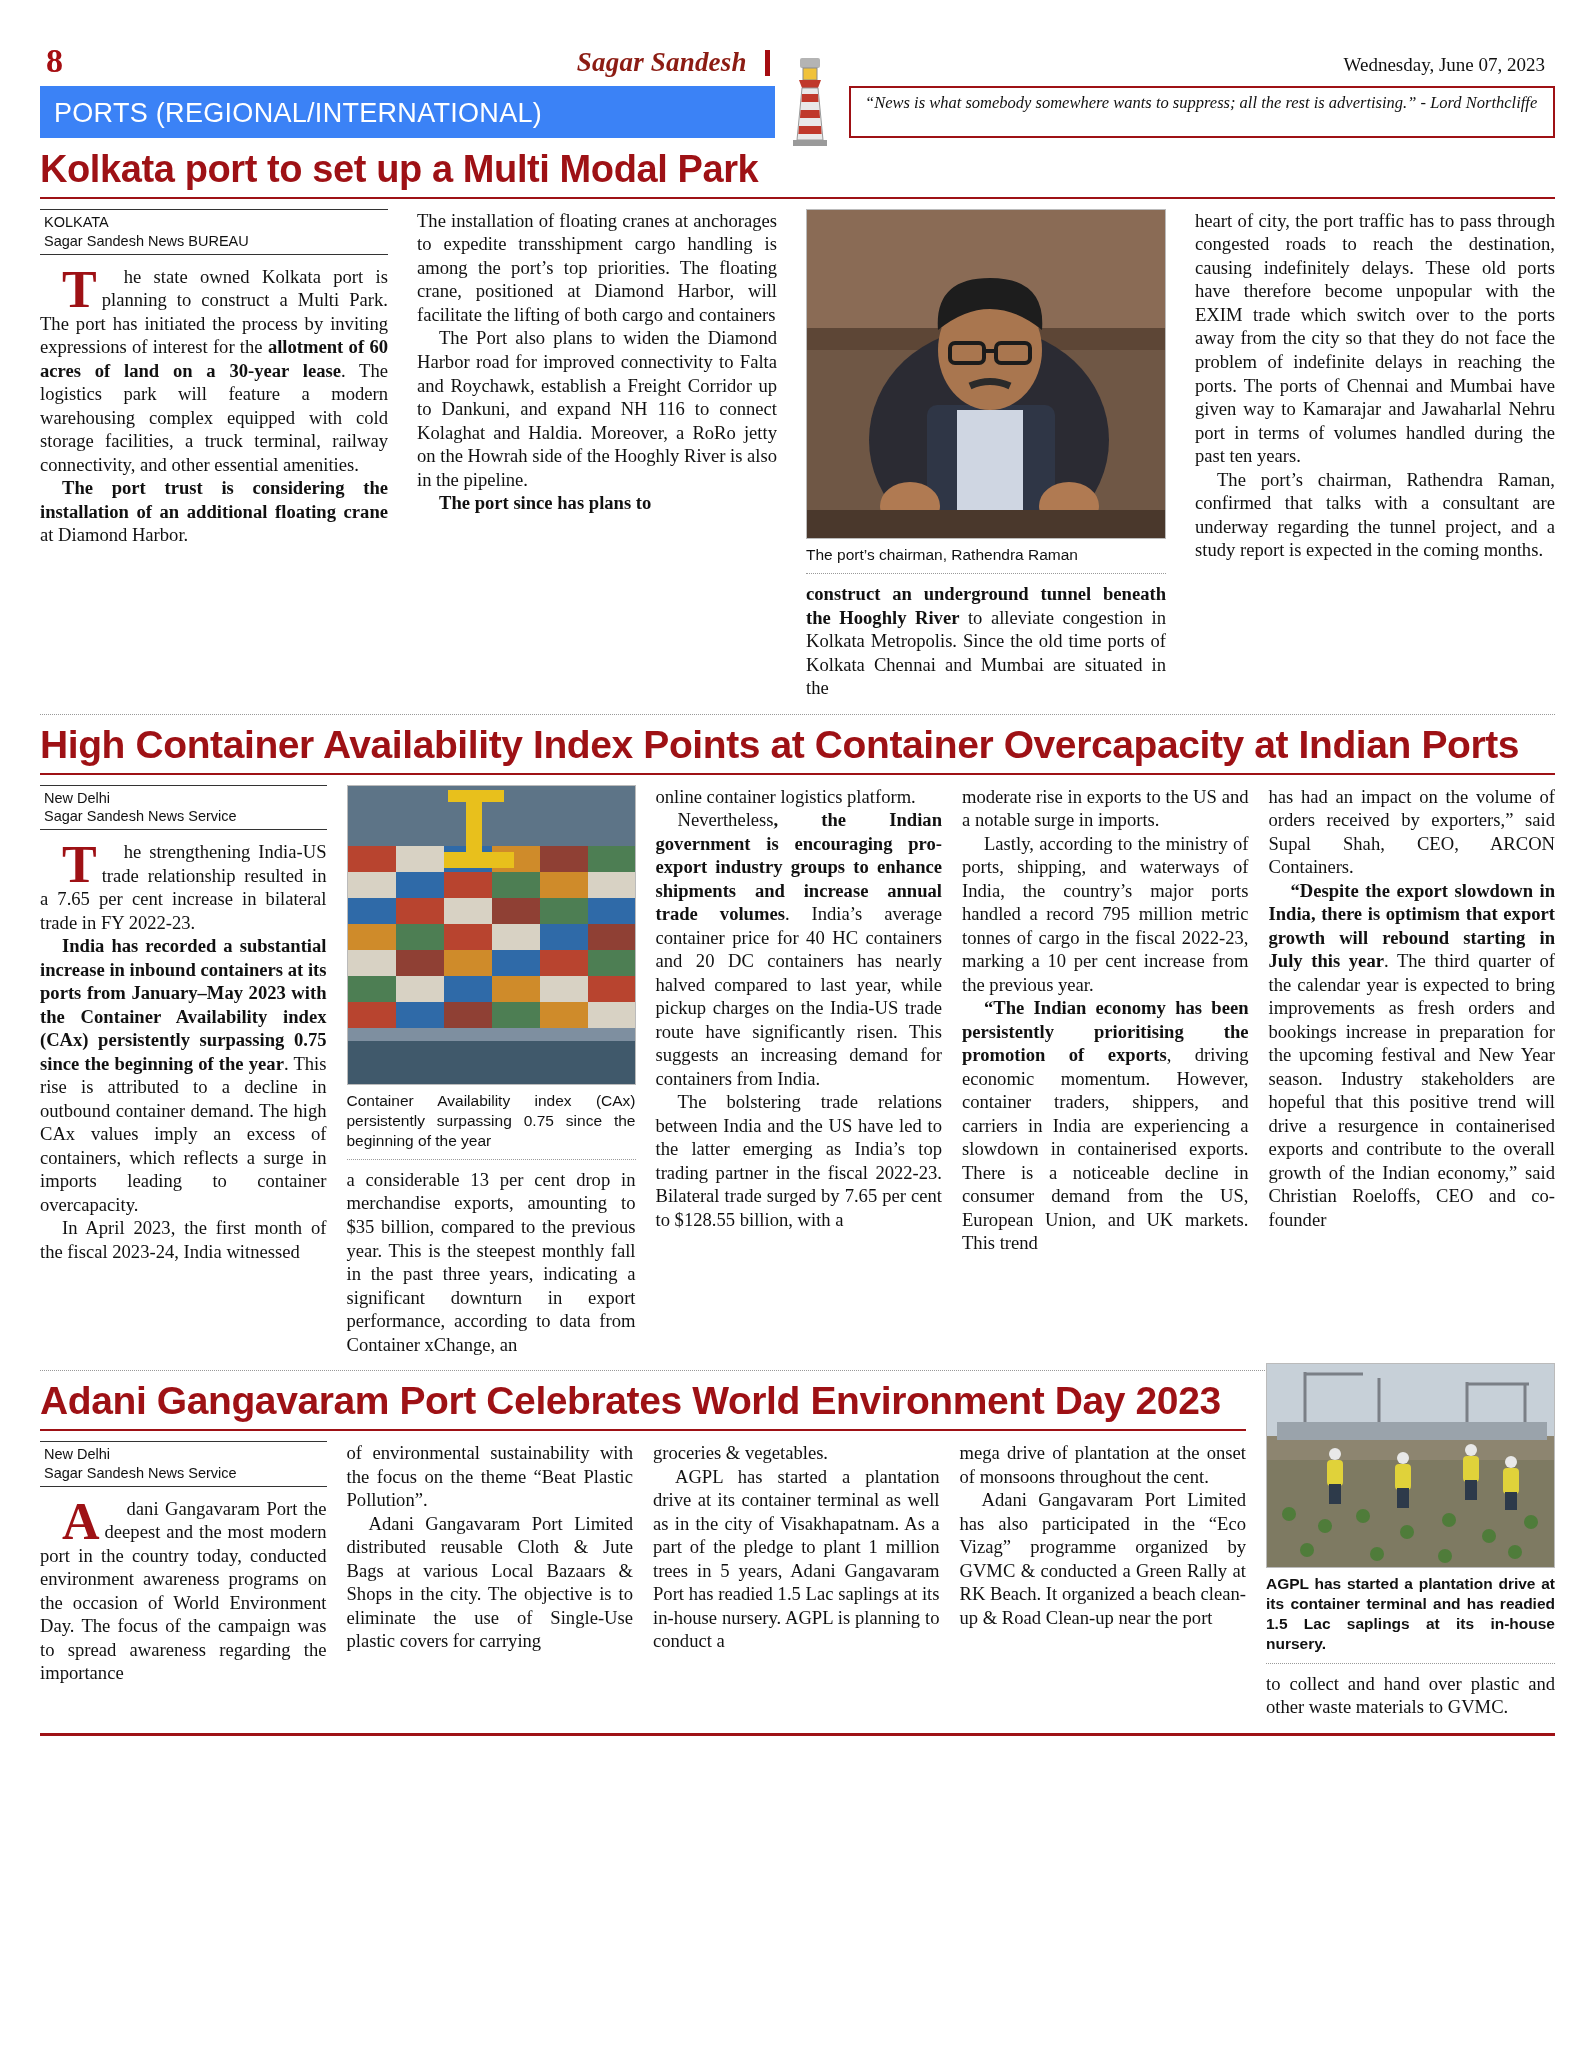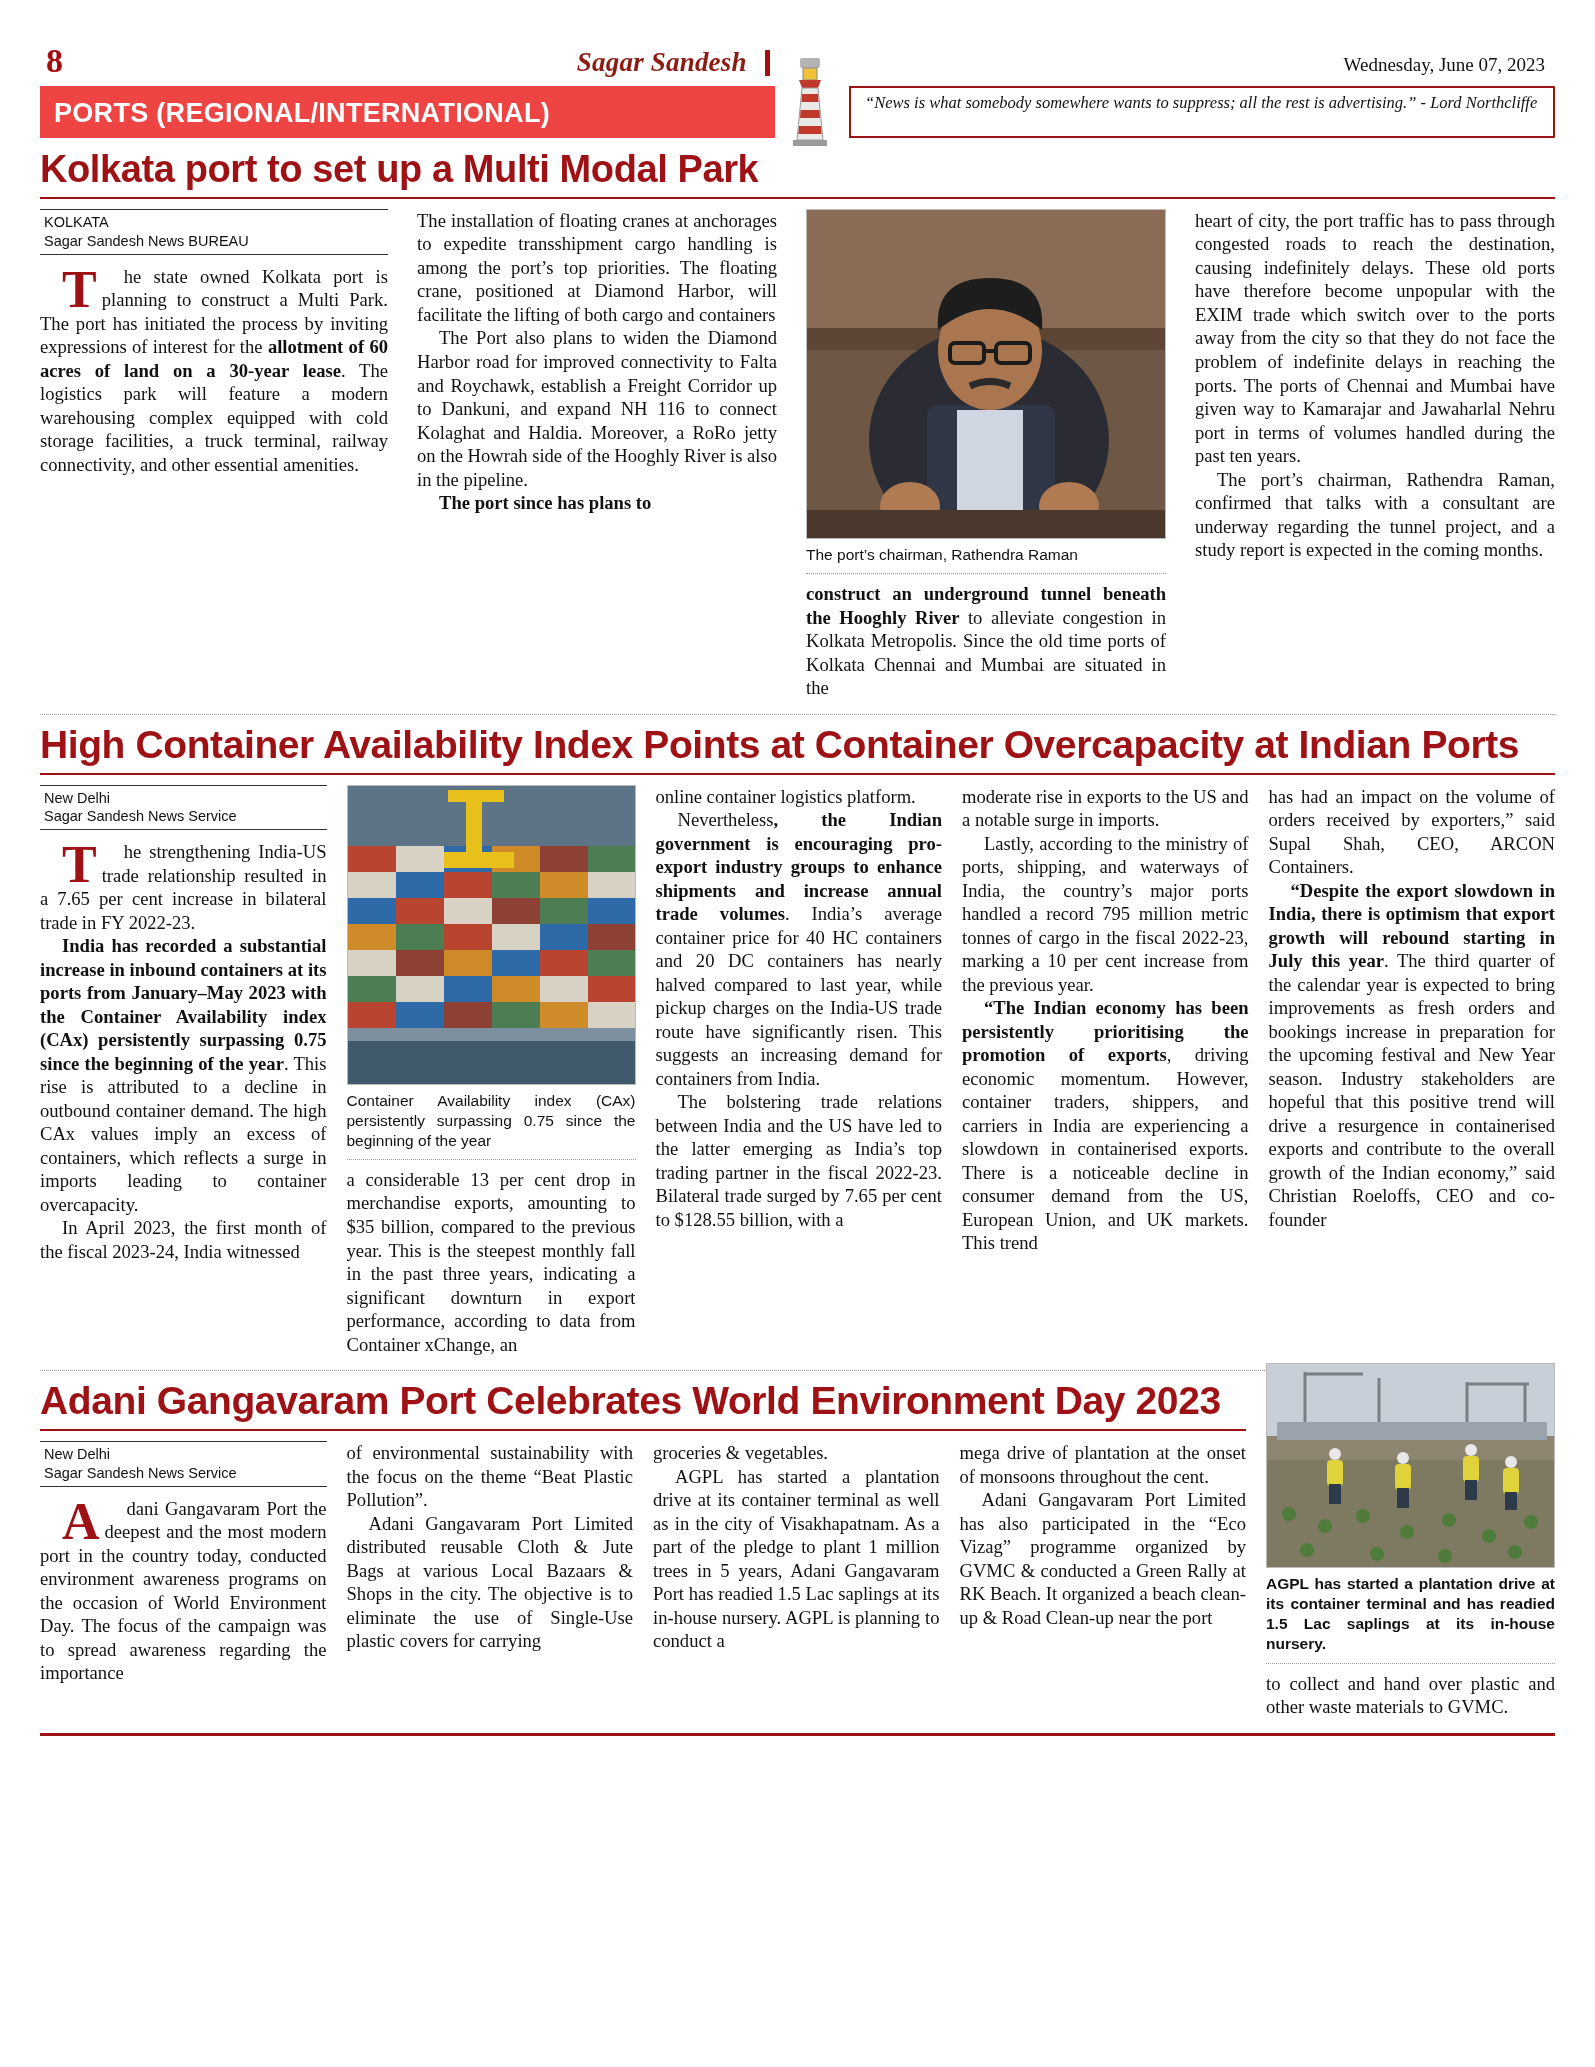--- a/index.html
+++ b/index.html
@@ -66,24 +66,24 @@
 
   
   .section-row {
     display: flex;
     align-items: stretch;
     margin-top: 8px;
     height: 52px;
     position: relative;
   }
   .section-title {
-    background: #ef4444;
+    background: #3b82f6;
     color: #fff;
     font-family: "Liberation Sans", sans-serif;
-    font-weight: bold;
+    font-weight: normal;
     font-size: 27px;
     letter-spacing: .3px;
     padding: 10px 18px 8px 14px;
     width: 735px;
     display: flex;
     align-items: center;
   }
   .lighthouse-wrap {
     width: 70px;
     position: relative;
@@ -244,20 +244,21 @@
     <hr class="rule-red">
 
     <div class="cols" style="margin-top:10px;justify-content:space-between;">
 
       <div class="col c1">
         <div class="byline">
           <div>KOLKATA</div>
           <div>Sagar Sandesh News BUREAU</div>
         </div>
         <p class="body dropcap-para">The state owned Kolkata port is planning to construct a Multi Park. The port has initiated the process by inviting expressions of interest for the <b>allotment of 60 acres of land on a 30-year lease</b>. The logistics park will feature a modern warehousing complex equipped with cold storage facilities, a truck terminal, railway connectivity, and other essential amenities.</p>
+        <p class="body"><b>The port trust is considering the installation of an additional floating crane</b> at Diamond Harbor.</p>
       </div>
 
       <div class="col c2">
         <p class="body noind">The installation of floating cranes at anchorages to expedite transshipment cargo handling is among the port’s top priorities. The floating crane, positioned at Diamond Harbor, will facilitate the lifting of both cargo and containers</p>
         <p class="body">The Port also plans to widen the Diamond Harbor road for improved connectivity to Falta and Roychawk, establish a Freight Corridor up to Dankuni, and expand NH 116 to connect Kolaghat and Haldia. Moreover, a RoRo jetty on the Howrah side of the Hooghly River is also in the pipeline.</p>
         <p class="body"><b>The port since has plans to</b></p>
       </div>
 
       <div class="col c3">
         <div class="photo ph-chairman">

